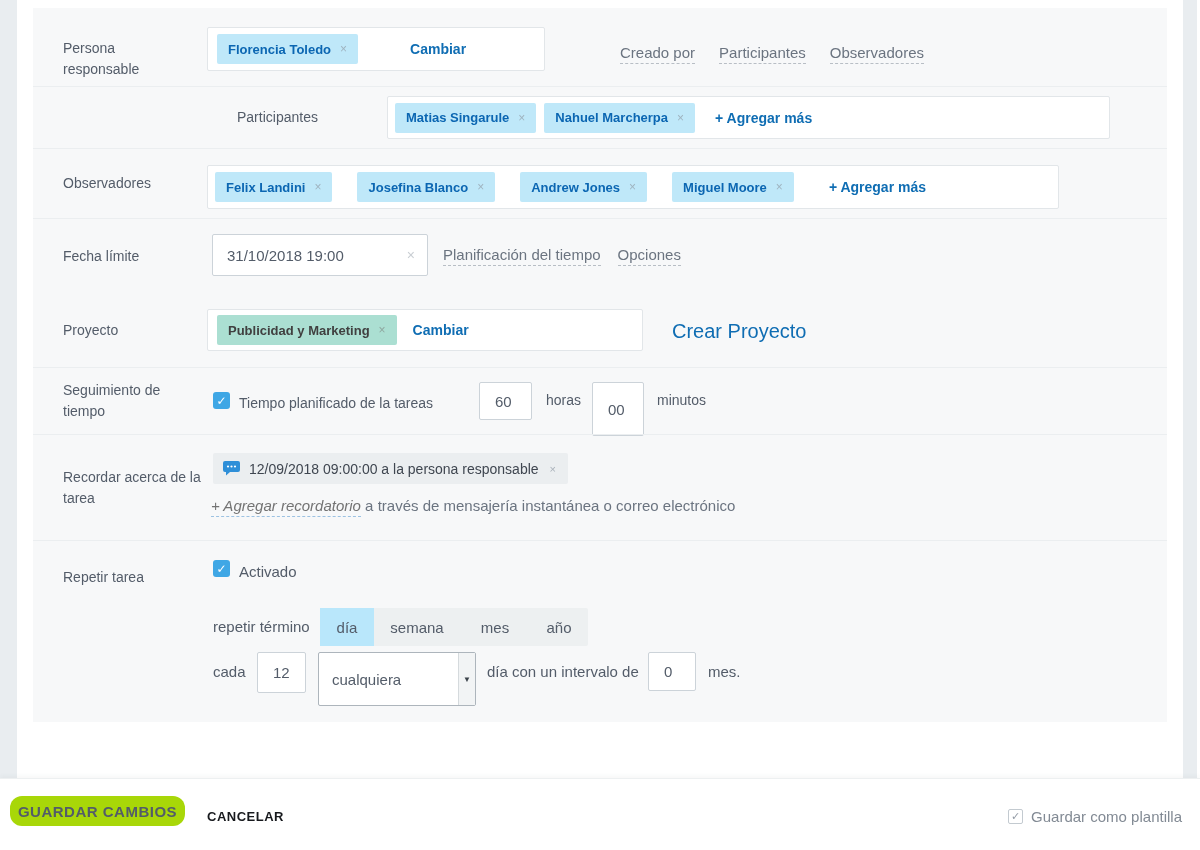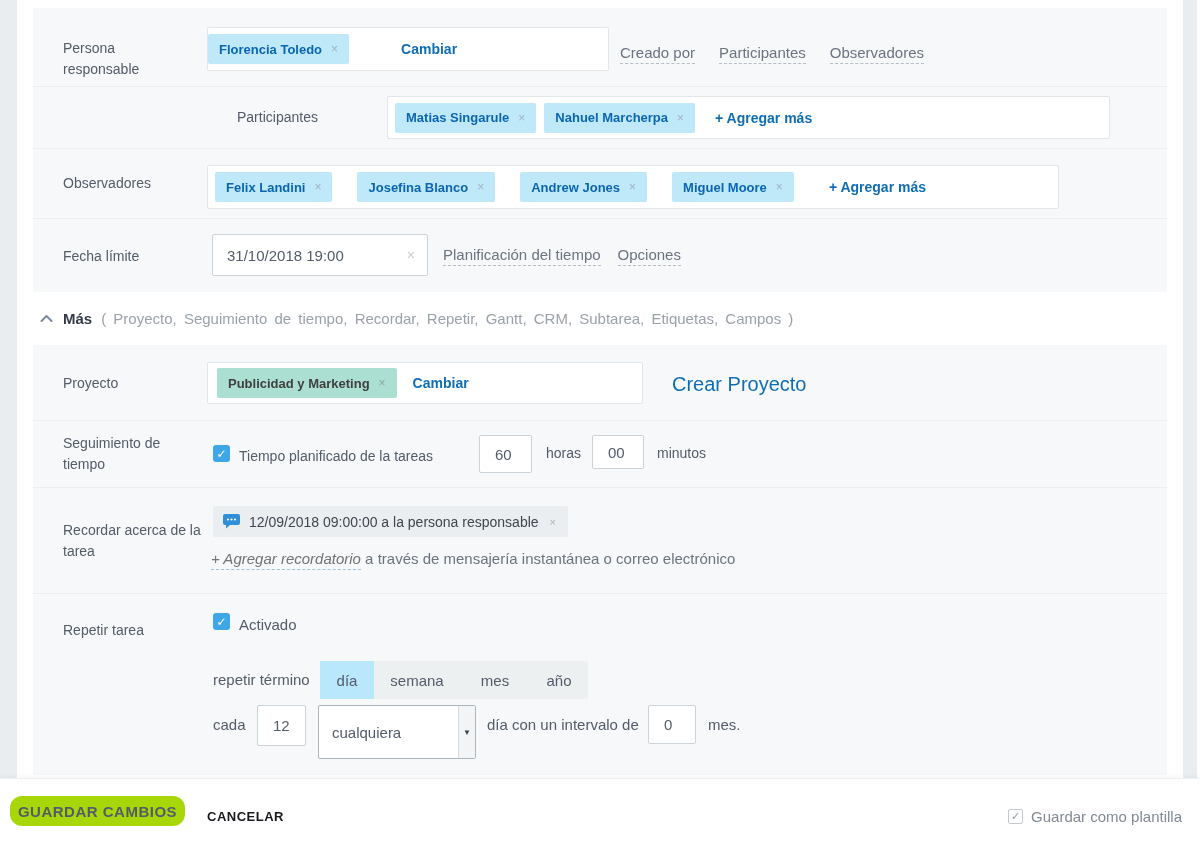--- a/index.html
+++ b/index.html
@@ -119,21 +119,21 @@
 
 <div class="rail rail-left"></div>
 <div class="rail rail-right"></div>
 
 <div class="main">
 
   <div class="panel">
 
     <div class="row" style="height:78px;">
       <div class="field-label" style="left:30px; top:30px; width:110px;">Persona responsable</div>
-      <div class="white-box" style="left:174px; top:19px; width:402px; height:44px; ">
+      <div class="white-box" style="left:174px; top:19px; width:338px; height:44px; padding-left:9px;">
         <span class="chip">
           <span class="chip-text">Florencia Toledo</span>
           <span class="chip-x">×</span>
         </span>
         <span class="blue-bold" style="margin-left:52px;">Cambiar</span>
       </div>
       <div class="dashed-links" style="left:587px; top:36px; gap:24px;">
         <span class="dashed-link">Creado por</span>
         <span class="dashed-link">Participantes</span>
         <span class="dashed-link">Observadores</span>
@@ -184,29 +184,20 @@
         <span class="date-value">31/10/2018 19:00</span>
         <span class="clear-x">×</span>
       </div>
       <div class="dashed-links" style="left:410px; top:27px; gap:17px;">
         <span class="dashed-link">Planificación del tiempo</span>
         <span class="dashed-link">Opciones</span>
       </div>
     </div>
   </div>
 
-  <div class="more-row">
-    <span class="more-chevron">
-      <svg width="13" height="9" viewBox="0 0 13 9">
-        <polyline points="1.5,7 6.5,2 11.5,7" stroke="#7b8a9e" stroke-width="2" fill="none" stroke-linecap="round" stroke-linejoin="round"></polyline>
-      </svg>
-    </span>
-    <span class="more-title">Más</span>
-    <span class="more-summary">( Proyecto, Seguimiento de tiempo, Recordar, Repetir, Gantt, CRM, Subtarea, Etiquetas, Campos )</span>
-  </div>
 
   <div class="panel">
 
     <div class="row" style="height:75px;">
       <div class="field-label" style="left:30px; top:28px;">Proyecto</div>
       <div class="white-box" style="left:174px; top:17px; width:436px; height:42px; padding-left:9px;">
         <span class="chip chip-green">
           <span class="chip-text">Publicidad y Marketing</span>
           <span class="chip-x">×</span>
         </span>
@@ -218,21 +209,21 @@
     <div class="row" style="height:67px;">
       <div class="field-label" style="left:30px; top:12px; width:115px;">Seguimiento de tiempo</div>
       <span class="checkbox" style="left:180px; top:24px;">
         <span class="tick">✓</span>
       </span>
       <div class="field-label" style="left:206px; top:25px;">Tiempo planificado de la tareas</div>
       <div class="num-input" style="left:446px; top:14px; width:53px; height:38px;">
         <span>60</span>
       </div>
       <span class="inline-text" style="left:513px; top:24px; font-size:14px;">horas</span>
-      <div class="num-input" style="left:559px; top:14px; width:52px; height:34px;">
+      <div class="num-input" style="left:559px; top:14px; width:52px; height:54px;">
         <span>00</span>
       </div>
       <span class="inline-text" style="left:624px; top:24px; font-size:14px;">minutos</span>
     </div>
 
     <div class="row" style="height:106px;">
       <div class="field-label" style="left:30px; top:32px; width:140px;">Recordar acerca de la tarea</div>
       <div class="reminder-chip" style="left:180px; top:18px;">
         <span style="display:inline-flex;">
           <svg width="17" height="15" viewBox="0 0 17 15">

